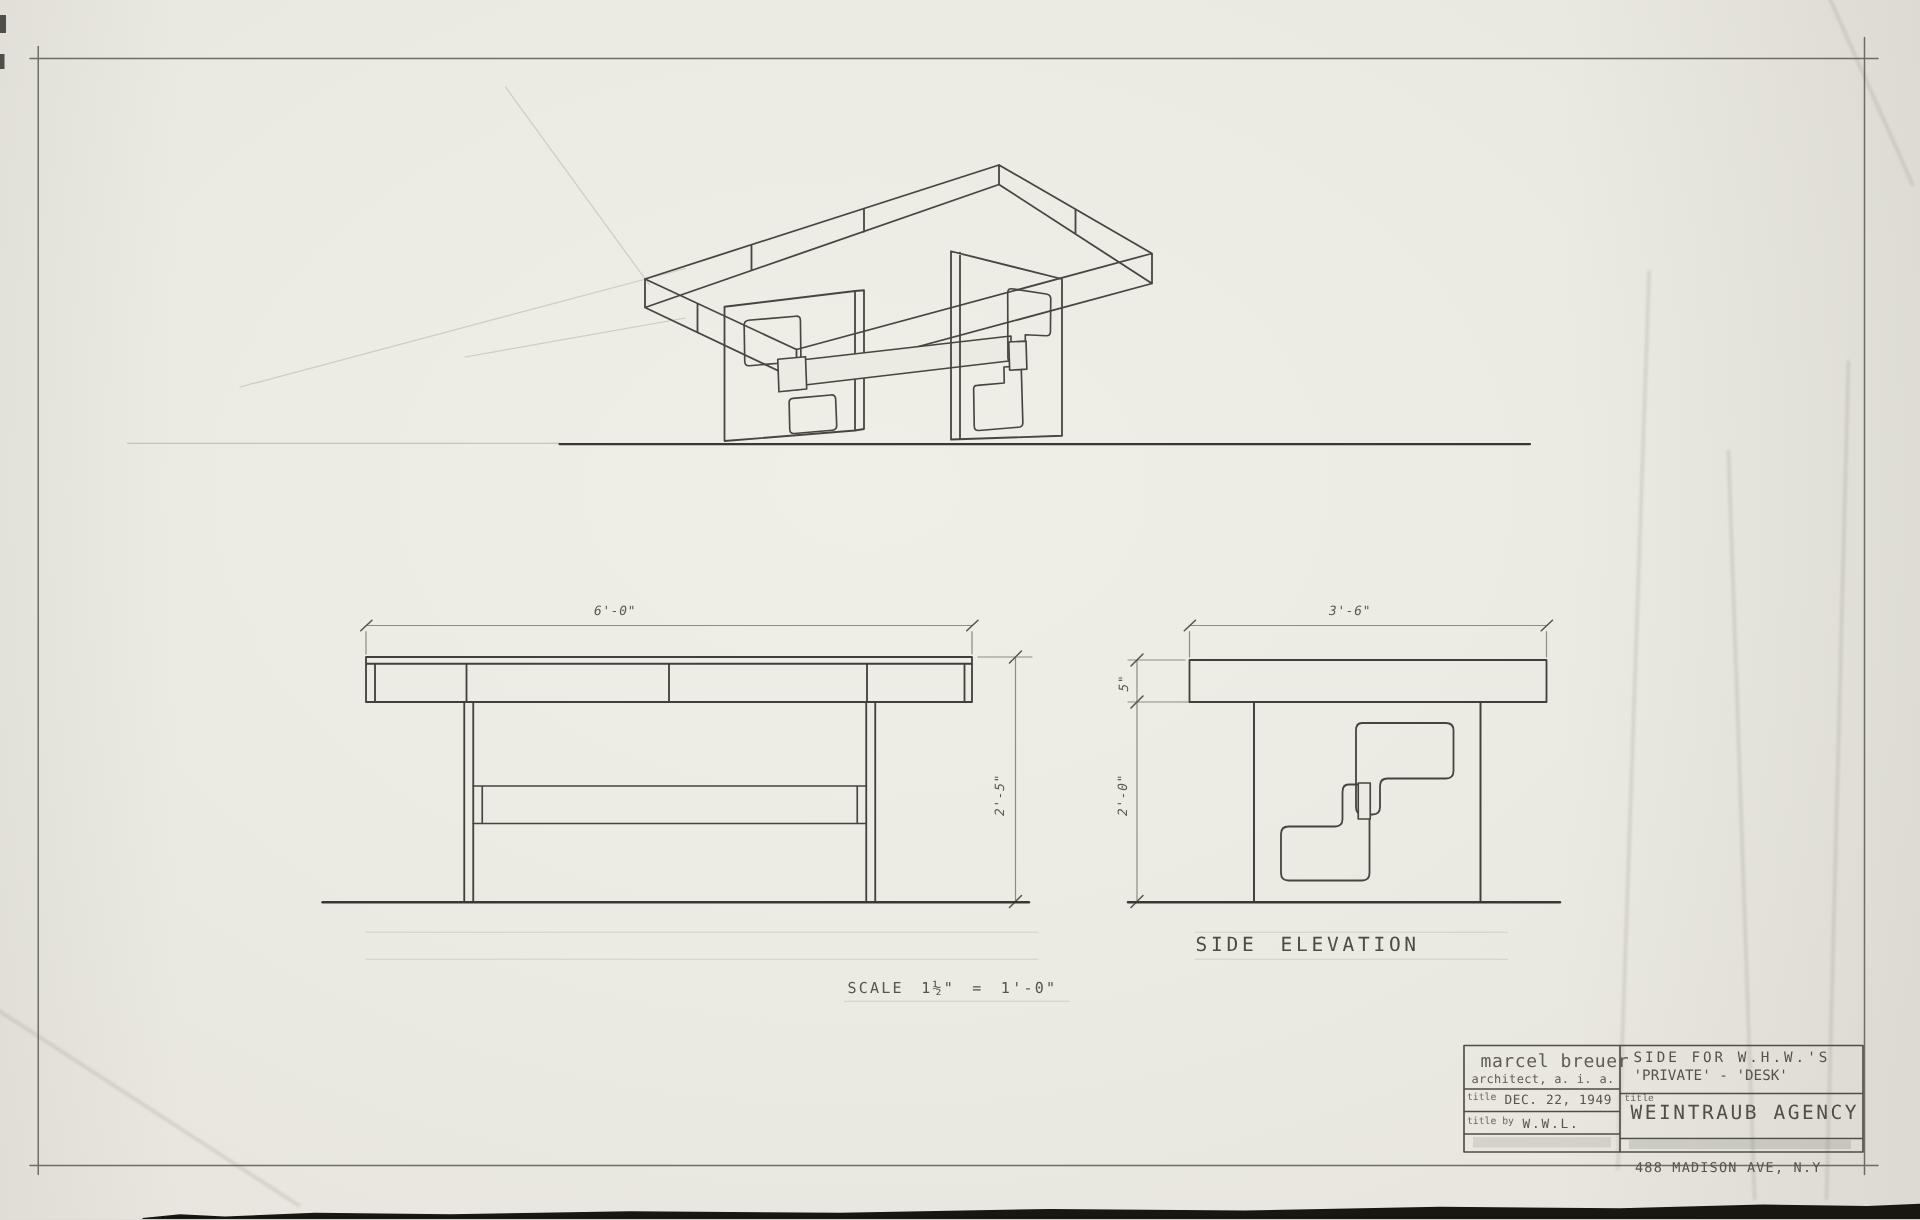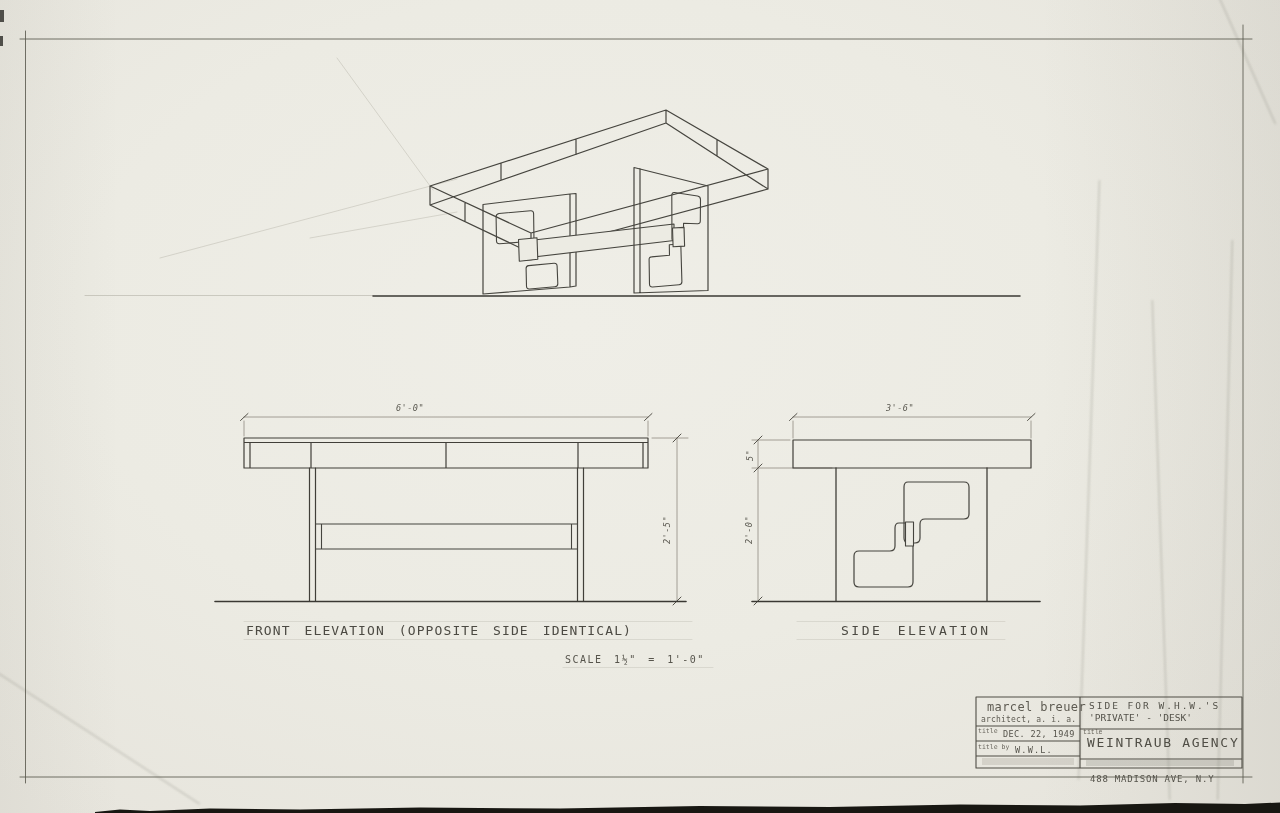--- a/index.html
+++ b/index.html
@@ -5,21 +5,21 @@
   html,body{margin:0;padding:0;background:#dddbd3;}
   .sheet{position:relative;width:1280px;height:813px;overflow:hidden;
     background:
       radial-gradient(ellipse 900px 600px at 45% 40%, #efeee7 0%, #ecebe3 55%, #e7e5dd 100%);
     font-family:"DejaVu Sans Mono", monospace;}
   .crease{position:absolute;background:rgba(150,146,135,.30);filter:blur(1.2px);}
   .shade{position:absolute;pointer-events:none;}
   svg.linework{position:absolute;left:0;top:0;}
   .t{position:absolute;white-space:nowrap;color:#55534b;font-family:"DejaVu Sans Mono", monospace;}
   .view-label{font-size:13px;letter-spacing:1.1px;word-spacing:5px;color:#4c4a43;}
-  .side-label{letter-spacing:2.5px;margin-left:44px;}
+  .side-label{letter-spacing:2.5px;}
   .scale{font-size:10px;letter-spacing:1.5px;word-spacing:4px;color:#56544c;}
   .dim{font-size:8.5px;font-style:italic;letter-spacing:.5px;color:#5a5850;}
   .rot{transform:rotate(-90deg);transform-origin:0 0;}
   .tb-name{font-size:12px;letter-spacing:.4px;color:#5e5b52;}
   .tb-sub{font-size:8px;color:#5e5b52;letter-spacing:.2px;text-align:right;}
   .tb-tiny{font-size:6.5px;color:#6a675e;}
   .tb-val{font-size:8.5px;letter-spacing:.4px;color:#55534b;}
   .tb-study{font-size:9.5px;letter-spacing:2px;color:#54524a;}
   .tb-study2{font-size:9.5px;letter-spacing:0;color:#54524a;text-align:right;}
   .tb-client{font-size:13px;letter-spacing:1.7px;color:#504e46;}
@@ -89,21 +89,20 @@
       <path d="M0 10 h4 v12 h-4 Z M0 36 h3 v10 h-3 Z" fill="#2a2925" opacity=".8"></path>
     </g>
   </svg>
 
   <div class="t dim" style="left:396px;top:403px;">6'-0"</div>
   <div class="t dim" style="left:886px;top:403px;">3'-6"</div>
   <div class="t dim rot" style="left:662px;top:544px;">2'-5"</div>
   <div class="t dim rot" style="left:745px;top:461px;">5"</div>
   <div class="t dim rot" style="left:744px;top:544px;">2'-0"</div>
 
-  <div class="t view-label" style="left:246px;top:623px;">FRONT ELEVATION (OPPOSITE SIDE IDENTICAL)</div>
   <div class="t view-label side-label" style="left:797px;top:623px;">SIDE ELEVATION</div>
   <div class="t scale" style="left:565px;top:654px;">SCALE 1½" = 1'-0"</div>
 
   <div class="t tb-name" style="left:987px;top:700px;">marcel breuer</div>
   <div class="t tb-sub" style="left:981px;top:715px;">architect, a. i. a.</div>
   <div class="t tb-tiny" style="left:978px;top:727px;">title</div>
   <div class="t tb-val" style="left:1003px;top:729px;">DEC. 22, 1949</div>
   <div class="t tb-tiny" style="left:978px;top:743px;">title by</div>
   <div class="t tb-val" style="left:1015px;top:745px;letter-spacing:1.2px;">W.W.L.</div>
   <div class="t tb-study" style="left:1089px;top:700px;">SIDE FOR W.H.W.'S</div>

